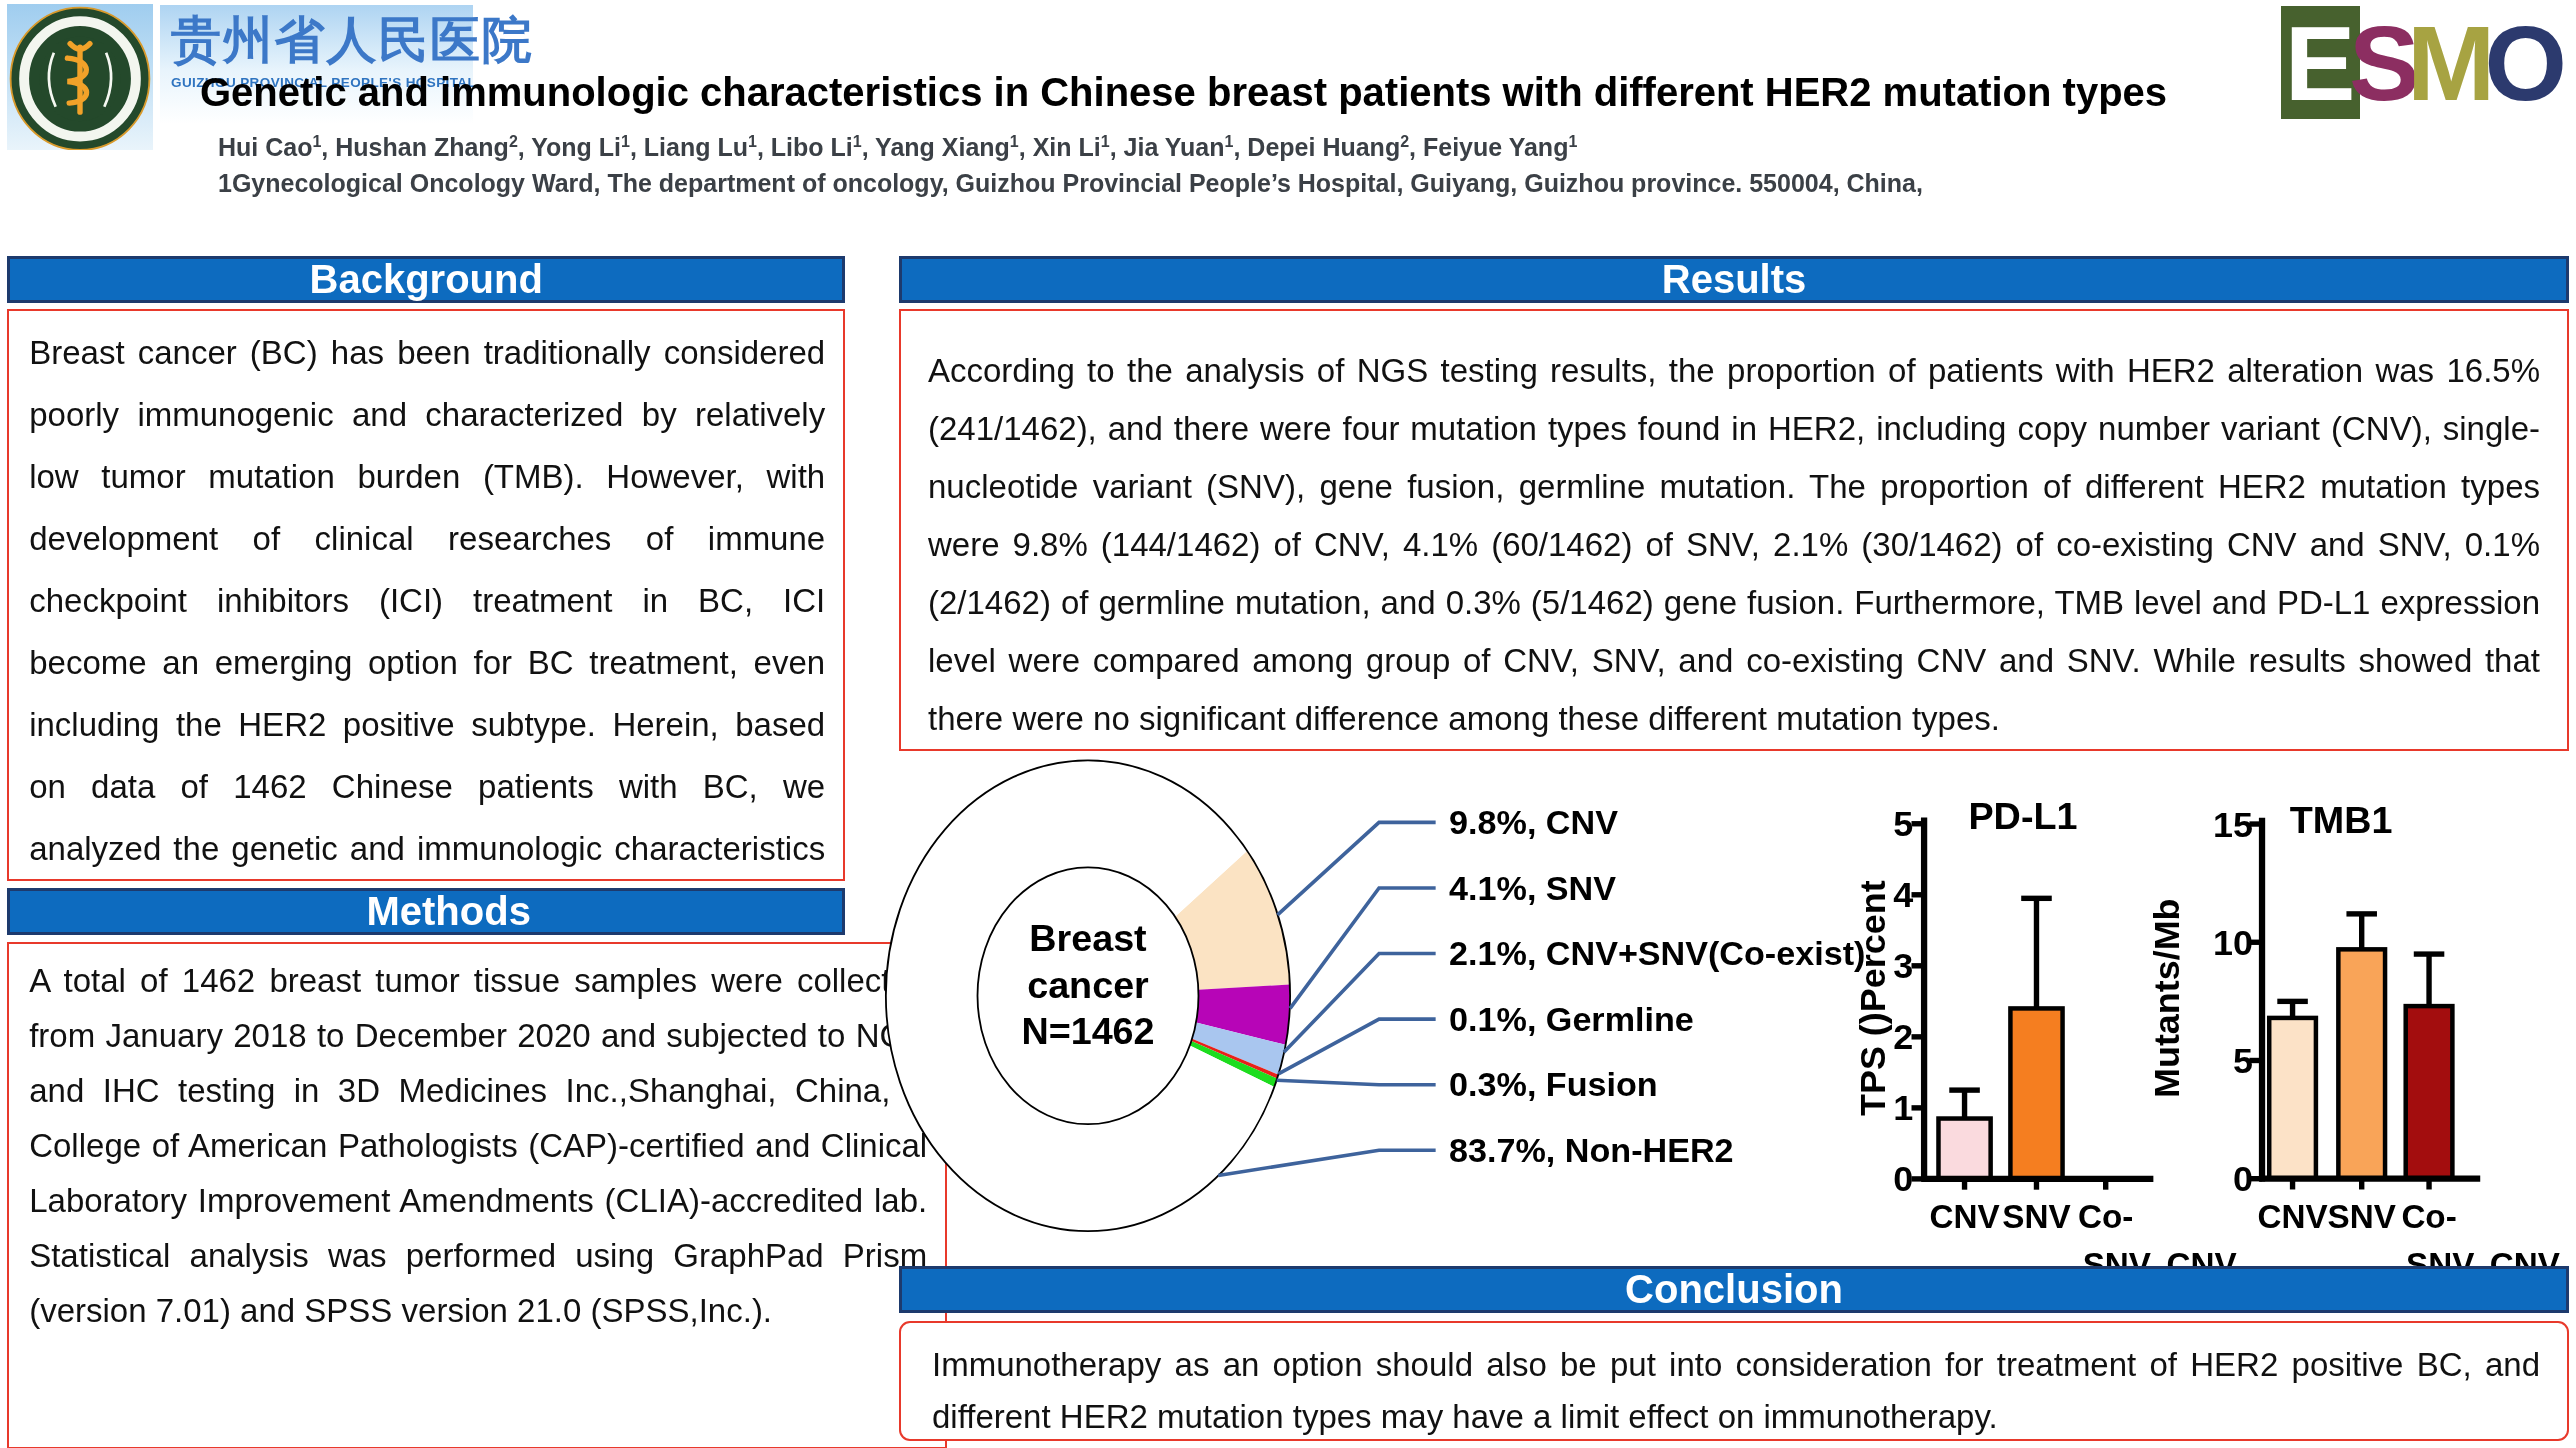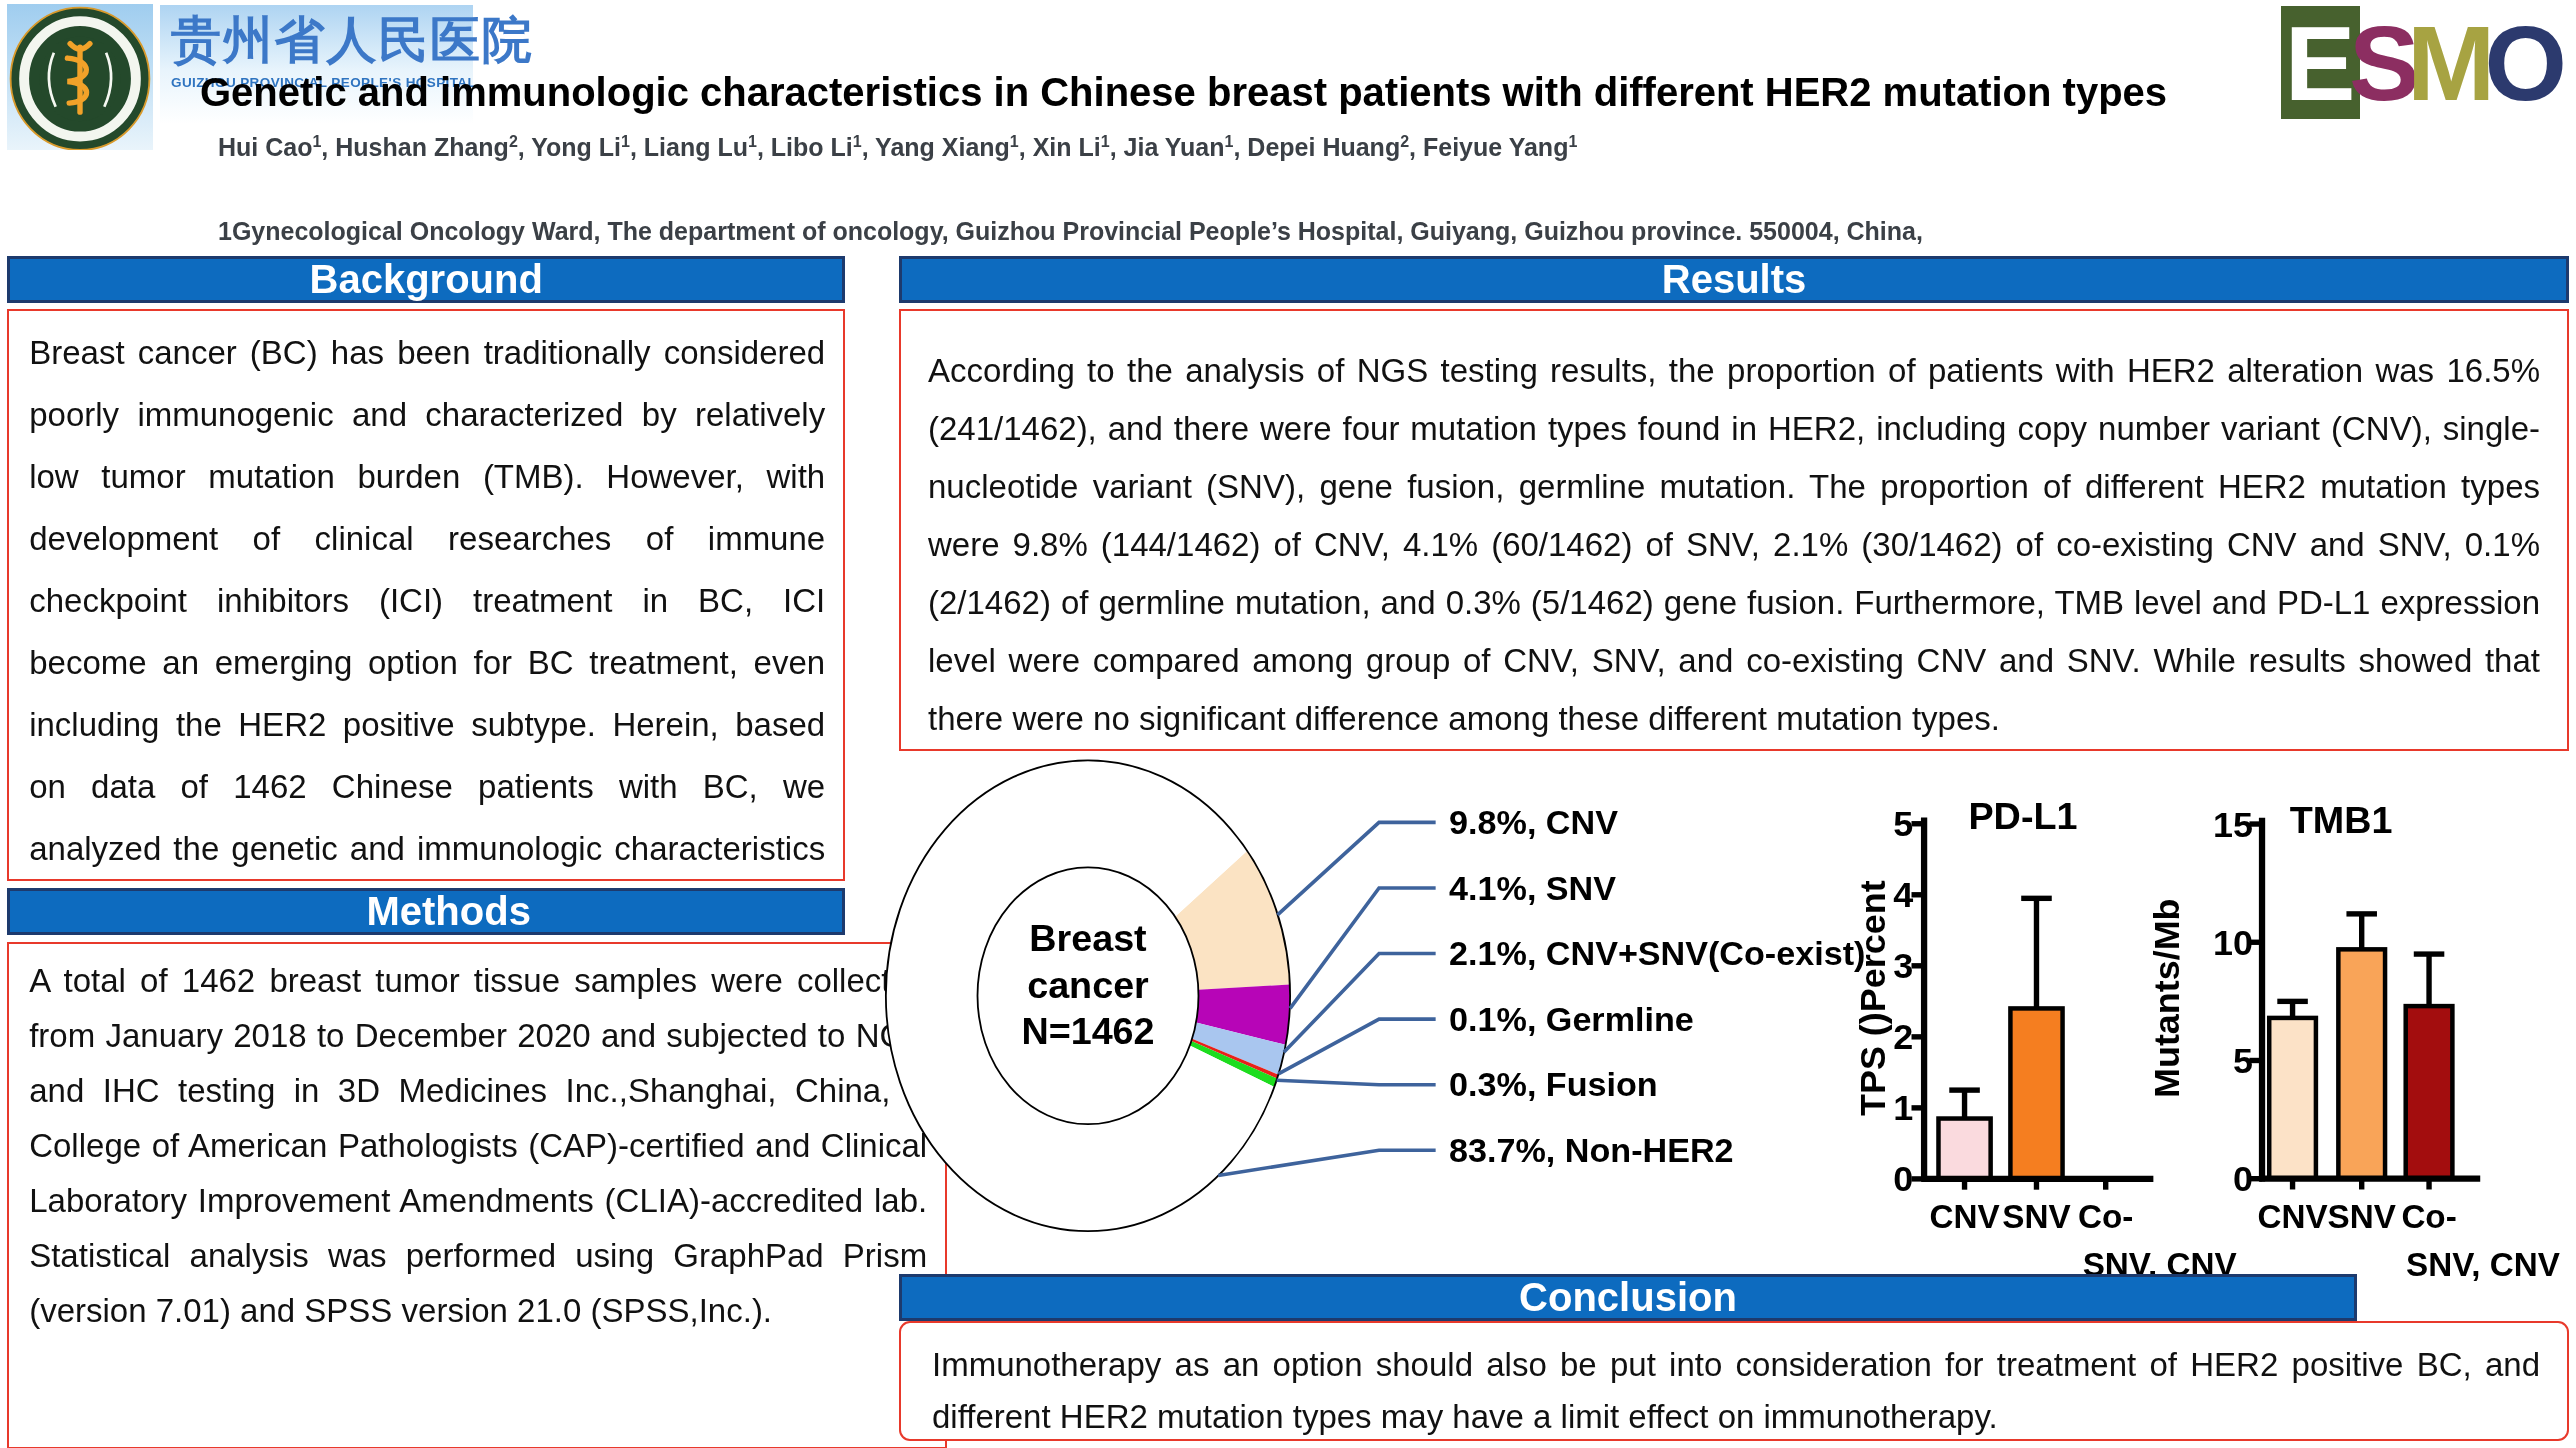--- a/index.html
+++ b/index.html
@@ -8,21 +8,21 @@
 
   
   .emblem{position:absolute;left:7.2px;top:3.6px;width:146px;height:146px;}
   .cn-block{position:absolute;left:160px;top:5.4px;width:313px;height:119px;
     background:linear-gradient(#aed4f2,#e8f4fc 55%,#ffffff);text-align:left;padding-left:11px;box-sizing:border-box;}
   .cn-name{font-family:"DejaVu Serif","DejaVu Sans",serif;font-size:50px;line-height:70px;font-weight:bold;color:#3c78c8;letter-spacing:1.8px;white-space:nowrap;}
   .cn-sub{font-size:13.5px;font-weight:bold;color:#2f74c0;letter-spacing:0.4px;white-space:nowrap;}
   .title{position:absolute;left:200px;top:70px;width:2112px;font-size:40px;font-weight:bold;color:#000;white-space:nowrap;}
   .authors{position:absolute;left:218px;top:133px;font-size:25px;font-weight:bold;color:#3b4046;white-space:nowrap;}
   .authors sup{font-size:16px;}
-  .affil{position:absolute;left:218px;font-size:25px;font-weight:bold;color:#3b4046;white-space:nowrap;margin-top:48px;}
+  .affil{position:absolute;left:218px;font-size:25px;font-weight:bold;color:#3b4046;white-space:nowrap;}
   .affil1{top:169px;} .affil2{top:201px;}
   .esmo{position:absolute;right:9px;top:5.4px;height:115px;display:flex;align-items:center;font-weight:bold;}
   .esmo .blk{display:flex;align-items:center;justify-content:center;font-size:106px;line-height:1;}
   .esmo .e{background:#47612e;color:#fff;width:79px;height:113px;}
   .esmo .s{color:#8c2e61;margin-left:-10.8px;}
   .esmo .m{color:#a7a342;margin-left:-12.6px;}
   .esmo .o{color:#2c3a6e;margin-left:-10.8px;}
 
   
   .bar{position:absolute;height:47px;background:#0d6bbf;border:3.6px solid #1d3a6d;box-sizing:border-box;
@@ -33,21 +33,21 @@
 
   .bg-bar{left:7.2px;top:256px;width:838px;}
   .bg-box{left:7.2px;top:309px;width:838px;height:572px;padding:10.8px 18px 0 20px;}
   .bg-box .body-txt{line-height:62px;}
   .me-bar{left:7.2px;top:888px;width:838px;padding-left:45px;}
   .me-box{left:7.2px;top:942px;width:940px;height:507px;padding:9px 18px 0 20px;}
   .me-box .body-txt{line-height:55px;}
   .re-bar{left:899px;top:256px;width:1670px;}
   .re-box{left:899px;top:309px;width:1670px;height:442px;padding:31px 27px 0 27px;}
   .re-box .body-txt{line-height:58px;}
-  .co-bar{left:899px;top:1266px;width:1458px;margin-top:8px;}
+  .co-bar{left:899px;top:1266px;width:1670px;}
   .co-box{left:899px;top:1321px;width:1670px;height:120px;padding:16px 27px 0 31px;border-radius:11px;}
   .co-box .body-txt{line-height:52px;}
 
   
   .figsvg{position:absolute;overflow:visible;}
   #figure-svg{left:881px;top:755px;width:1695px;height:539px;}
   #pdl1-svg{left:1870px;top:777px;width:297px;height:508px;}
   #tmb1-svg{left:2148px;top:777px;width:431px;height:508px;}
   svg text{font-family:"Liberation Sans","DejaVu Sans",sans-serif;}
 </style>

